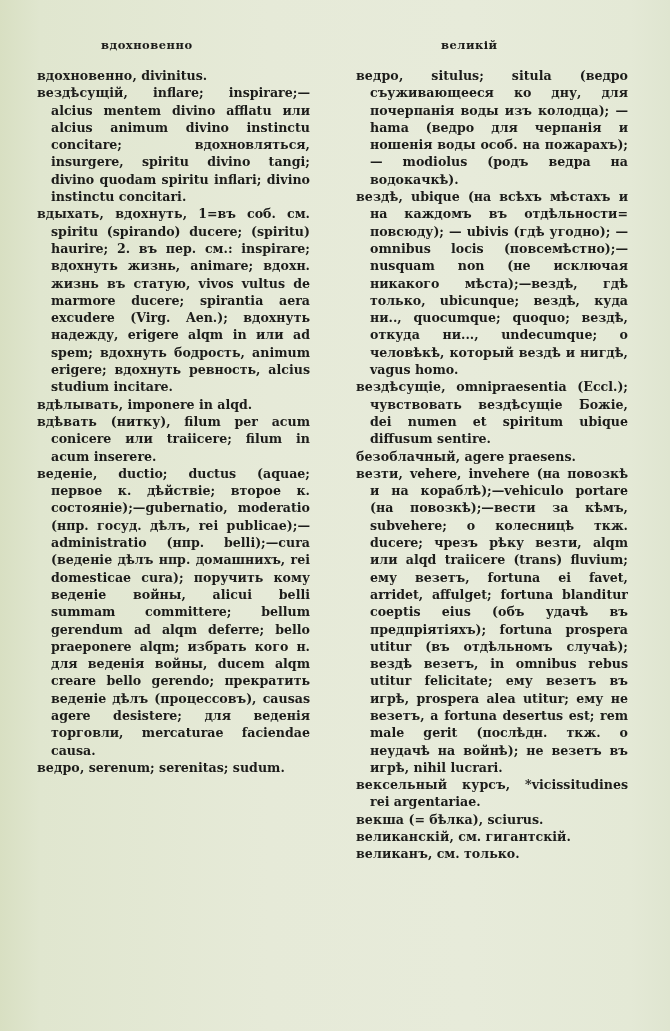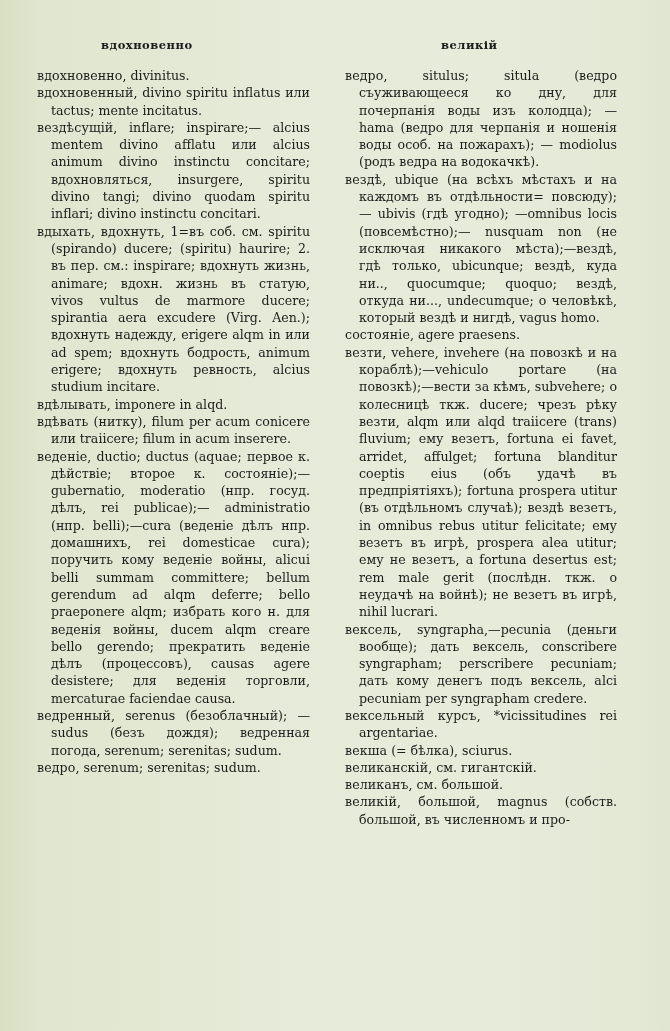--- a/index.html
+++ b/index.html
@@ -7,52 +7,49 @@
     width: 670px; height: 1031px; overflow: hidden;
     background: linear-gradient(90deg, #d8dfc2 0%, #e0e6cf 6%, #e6ead8 40%, #e7ebda 70%, #e4e9d6 94%, #dfe5d0 100%);
     font-family: "DejaVu Serif", "Liberation Serif", serif;
     color: #1c1c1a;
     position: relative;
   }
   .page { position: absolute; left: 0; top: 0; width: 542px; height: 1031px; margin-top: 8px; }
   .header { position: absolute; top: 30px; left: 0; width: 670px; height: 20px; }
   .header .left { position: absolute; left: 101px; top: 0; font-size: 11.5px; font-weight: bold; letter-spacing: 0.5px; }
   .header .right { position: absolute; left: 441px; top: 0; font-size: 11.5px; font-weight: bold; letter-spacing: 0.5px; }
-  .col { position: absolute; top: 59px; font-size: 12.6px; line-height: 17.3px; text-align: justify; }
+  .col { position: absolute; top: 59px; font-size: 12.6px; line-height: 17.3px; text-align: justify; font-weight: bold; }
   .col.left { left: 37px; width: 273px; }
-  .col.right { left: 345px; width: 272px; }
+  .col.right { left: 356px; width: 272px; }
   .entry { margin: 0; padding-left: 14px; text-indent: -14px; }
   .hw { letter-spacing: 0.1px; }
 </style>
 </head>
 <body>
 
 <div class="page">
   <div class="header">
     <span class="left">вдохновенно</span>
     <span class="right">великій</span>
   </div>
 
   <div class="col left">
     <p class="entry"><span class="hw">вдохновенно</span><span>, divinitus.</span></p>
-    <p class="entry"><span class="hw">вдохновенный</span><span>, divino spiritu inflatus или tactus; mente incitatus.</span></p>
     <p class="entry"><span class="hw">вездѣсущій</span><span>, inflare; inspirare;— alcius mentem divino afflatu или alcius animum divino instinctu concitare; вдохновляться, insurgere, spiritu divino tangi; divino quodam spiritu inflari; divino instinctu concitari.</span></p>
     <p class="entry"><span class="hw">вдыхать, вдохнуть</span><span>, 1=въ соб. см. spiritu (spirando) ducere; (spiritu) haurire; 2. въ пер. см.: inspirare; вдохнуть жизнь, animare; вдохн. жизнь въ статую, vivos vultus de marmore ducere; spirantia aera excudere (Virg. Aen.); вдохнуть надежду, erigere alqm in или ad spem; вдохнуть бодрость, animum erigere; вдохнуть ревность, alcius studium incitare.</span></p>
     <p class="entry"><span class="hw">вдѣлывать</span><span>, imponere in alqd.</span></p>
     <p class="entry"><span class="hw">вдѣвать</span><span> (нитку), filum per acum conicere или traiicere; filum in acum inserere.</span></p>
     <p class="entry"><span class="hw">веденіе</span><span>, ductio; ductus (aquae; первое к. дѣйствіе; второе к. состояніе);—gubernatio, moderatio (нпр. госуд. дѣлъ, rei publicae);— administratio (нпр. belli);—cura (веденіе дѣлъ нпр. домашнихъ, rei domesticae cura); поручить кому веденіе войны, alicui belli summam committere; bellum gerendum ad alqm deferre; bello praeponere alqm; избрать кого н. для веденія войны, ducem alqm creare bello gerendo; прекратить веденіе дѣлъ (процессовъ), causas agere desistere; для веденія торговли, mercaturae faciendae causa.</span></p>
-    <p class="entry"><span class="hw">ведренный</span><span>, serenus (безоблачный); —sudus (безъ дождя); ведренная погода, serenum; serenitas; sudum.</span></p>
     <p class="entry"><span class="hw">ведро</span><span>, serenum; serenitas; sudum.</span></p>
   </div>
 
   <div class="col right">
     <p class="entry"><span class="hw">ведро</span><span>, situlus; situla (ведро съуживающееся ко дну, для почерпанія воды изъ колодца); — hama (ведро для черпанія и ношенія воды особ. на пожарахъ); — modiolus (родъ ведра на водокачкѣ).</span></p>
     <p class="entry"><span class="hw">вездѣ</span><span>, ubique (на всѣхъ мѣстахъ и на каждомъ въ отдѣльности= повсюду); — ubivis (гдѣ угодно); —omnibus locis (повсемѣстно);— nusquam non (не исключая никакого мѣста);—вездѣ, гдѣ только, ubicunque; вездѣ, куда ни.., quocumque; quoquo; вездѣ, откуда ни..., undecumque; о человѣкѣ, который вездѣ и нигдѣ, vagus homo.</span></p>
-    <p class="entry"><span class="hw">состояніе</span><span>, agere praesens.</span></p>
+    <p class="entry"><span class="hw">вездѣсущіе</span><span>, omnipraesentia (Eccl.); чувствовать вездѣсущіе Божіе, dei numen et spiritum ubique diffusum sentire.</span></p>
+    <p class="entry"><span class="hw">безоблачный</span><span>, agere praesens.</span></p>
     <p class="entry"><span class="hw">везти</span><span>, vehere, invehere (на повозкѣ и на кораблѣ);—vehiculo portare (на повозкѣ);—вести за кѣмъ, subvehere; о колесницѣ ткж. ducere; чрезъ рѣку везти, alqm или alqd traiicere (trans) fluvium; ему везетъ, fortuna ei favet, arridet, affulget; fortuna blanditur coeptis eius (объ удачѣ въ предпріятіяхъ); fortuna prospera utitur (въ отдѣльномъ случаѣ); вездѣ везетъ, in omnibus rebus utitur felicitate; ему везетъ въ игрѣ, prospera alea utitur; ему не везетъ, a fortuna desertus est; rem male gerit (послѣдн. ткж. о неудачѣ на войнѣ); не везетъ въ игрѣ, nihil lucrari.</span></p>
-    <p class="entry"><span class="hw">вексель</span><span>, syngrapha,—pecunia (деньги вообще); дать вексель, conscribere syngrapham; perscribere pecuniam; дать кому денегъ подъ вексель, alci pecuniam per syngrapham credere.</span></p>
     <p class="entry"><span class="hw">вексельный курсъ</span><span>, *vicissitudines rei argentariae.</span></p>
     <p class="entry"><span class="hw">векша</span><span> (= бѣлка), sciurus.</span></p>
     <p class="entry"><span class="hw">великанскій</span><span>, см. гигантскій.</span></p>
-    <p class="entry"><span class="hw">великанъ</span><span>, см. большой.</span></p>
-    <p class="entry"><span class="hw">великій</span><span>, большой, magnus (собств. большой, въ численномъ и про-</span></p>
+    <p class="entry"><span class="hw">великанъ</span><span>, см. только.</span></p>
   </div>
 </div>
 
 </body></html>

